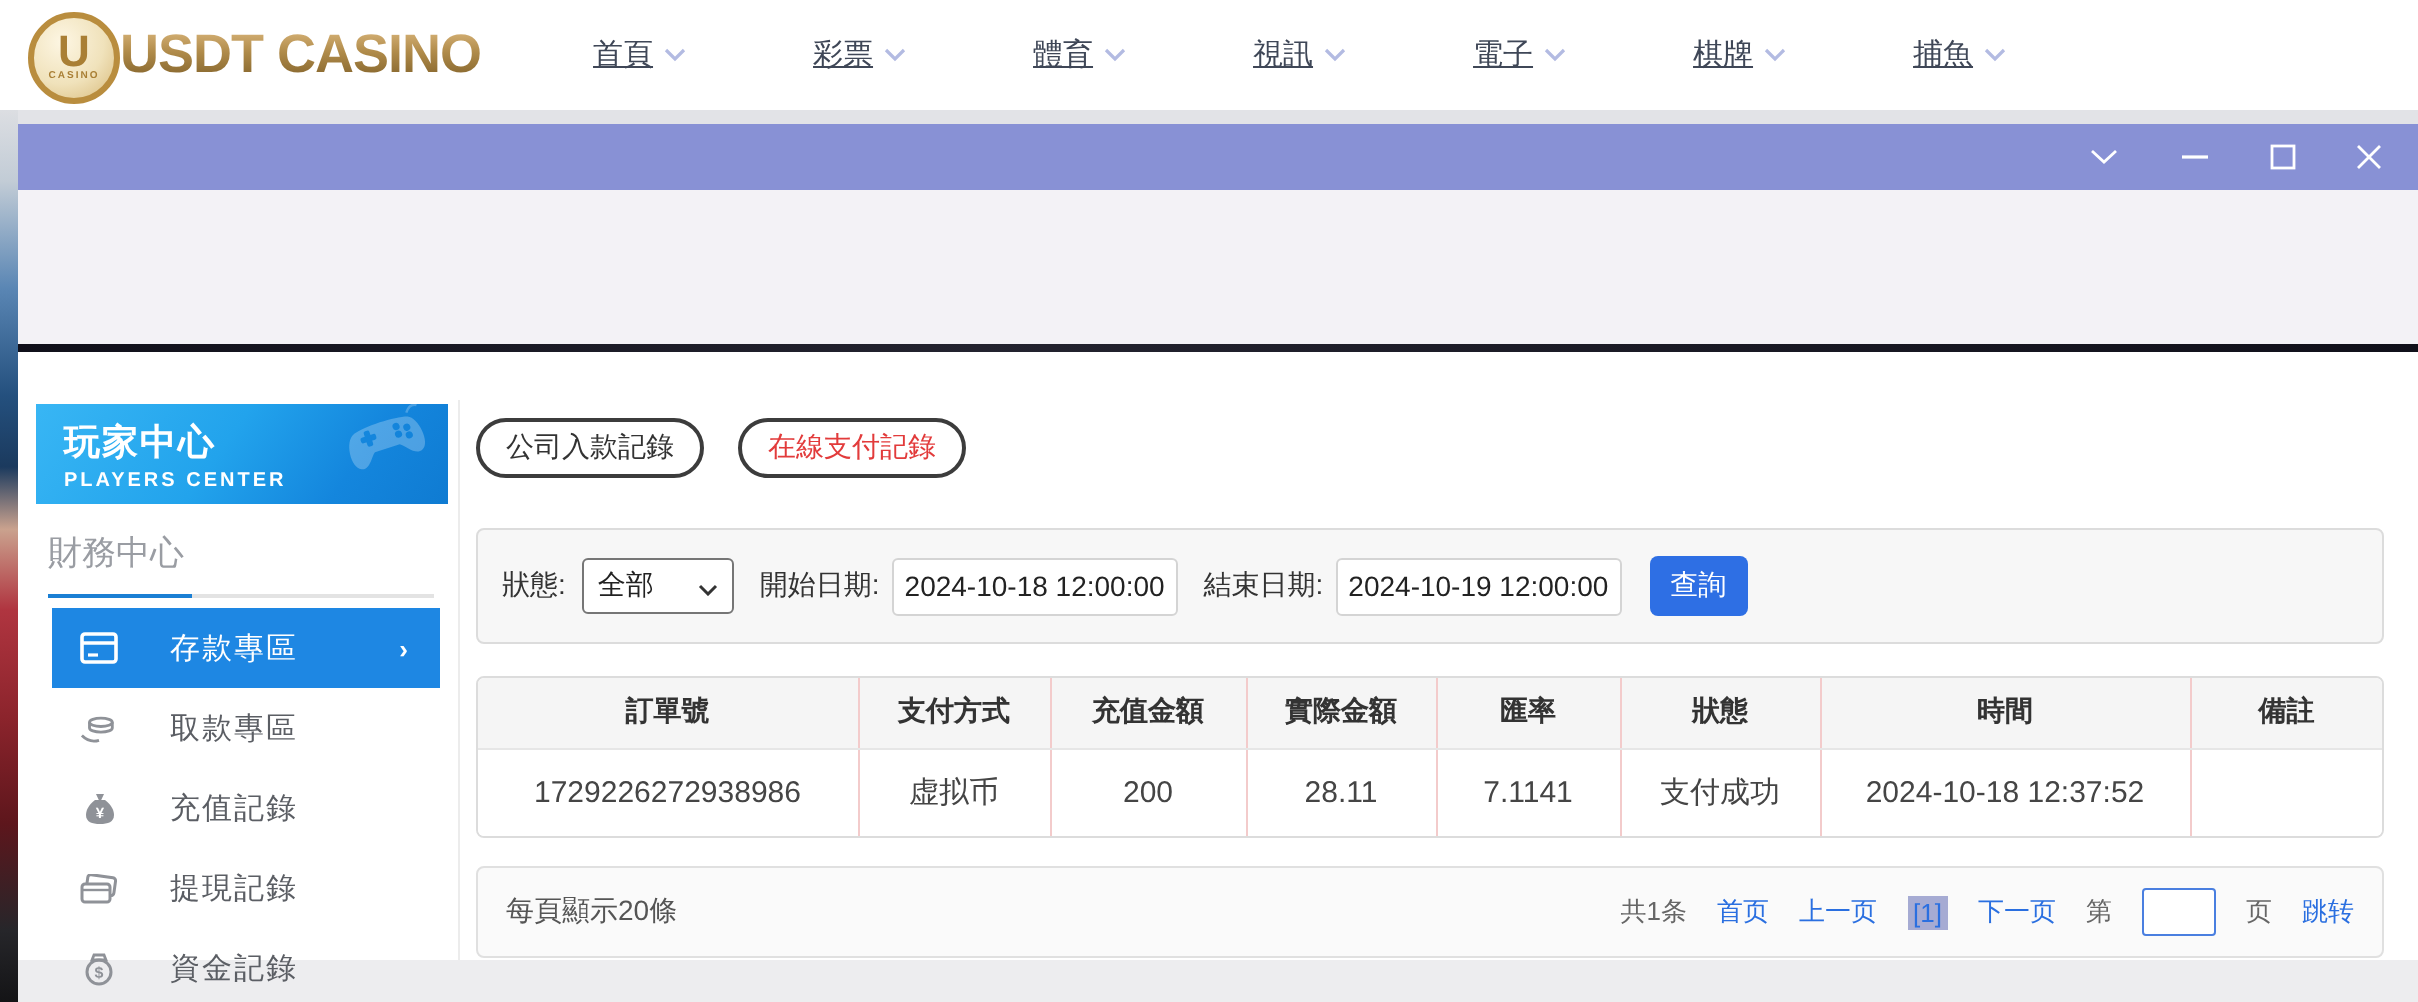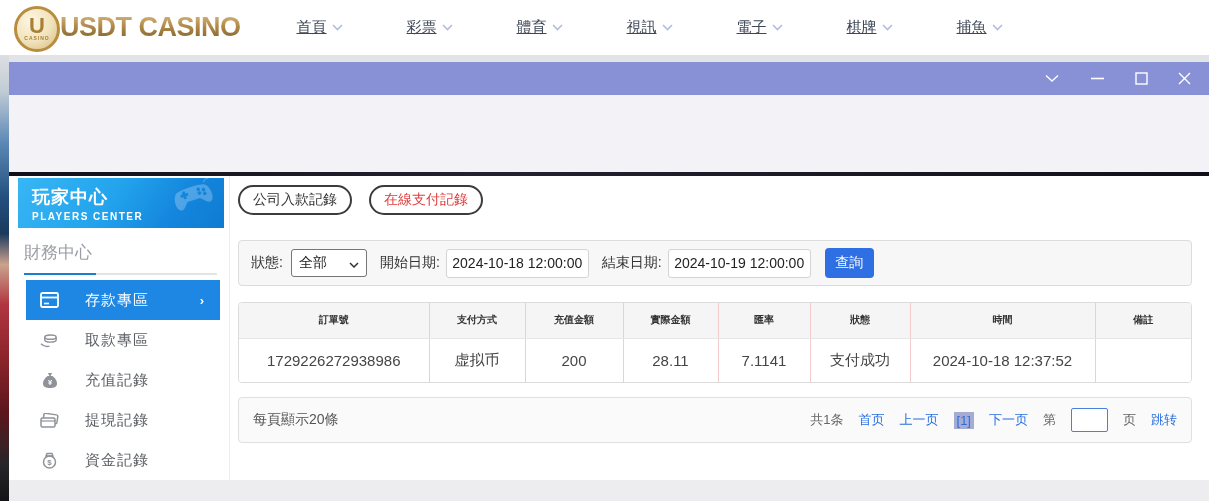--- a/index.html
+++ b/index.html
@@ -28,21 +28,21 @@
 
   .header-band { position:absolute; left:9px; top:55px; width:1200px; height:7px; background:#e2e3e7; z-index:2; }
 
   
   .modal { position:absolute; left:9px; top:62px; width:1200px; height:439px; z-index:4;
     display:flex; flex-direction:column; background:#fff; }
   .titlebar { height:33px; flex:none; background:#8891d5; display:flex; align-items:center; justify-content:flex-end; gap:30px; padding-right:18px; }
   .tb-btn { cursor:pointer; display:flex; align-items:center; }
   .gap-zone { height:77px; flex:none; background:#f3f2f6; }
   .dark-line { height:4px; flex:none; background:linear-gradient(90deg,#10101a,#23232f 40%,#10101a); }
-  .content { flex:1; min-height:0; display:flex; background:#3b82f6; }
+  .content { flex:1; min-height:0; display:flex; background:#3b82f6;margin-top:24px; }
   .win-footer { height:21px; flex:none; background:#ededef; }
 
   
   .sidebar { width:221px; flex:none; border-right:1px solid #ececec; padding-top:2px; background:#fff; }
   .ph-header { height:50px; margin:0 5px 0 9px; position:relative; overflow:hidden;
     background:linear-gradient(125deg,#38b6f4 0%,#22a3ec 45%,#1486dd 75%,#0f7bd2 100%);
     padding:7px 0 0 14px; color:#fff; }
   .ph-title { font-size:18px; font-weight:bold; letter-spacing:1px; }
   .ph-sub { font-size:10px; letter-spacing:1.5px; margin-top:2px; font-weight:bold; }
   .ph-gamepad { position:absolute; right:8px; top:4px; opacity:0.45; transform:rotate(-18deg); }
@@ -57,35 +57,35 @@
   .menu-item.active .mi-label { color:#fff; }
   .mi-arrow { position:absolute; right:16px; font-size:13px; color:#fff; font-weight:bold; }
   .mi-icon svg { display:block; }
 
   
   .main { flex:1; min-width:0; padding:9px 17px 0 8px; background:#fff; }
   .tabs { display:flex; gap:17px; }
   .tab-pill { border:2px solid #3c3c3c; border-radius:16px; padding:4px 13px; font-size:14px; color:#333; background:#fff; cursor:pointer; }
   .tab-pill.active { color:#e23b3b; }
 
-  .filter-box { margin-top:25px; height:46px; background:#f7f7f7; border:1px solid #dcdcdc; border-radius:4px;
+  .filter-box { margin-top:25px; height:58px; background:#f7f7f7; border:1px solid #dcdcdc; border-radius:4px;
     display:flex; align-items:center; padding:8px 12px; font-size:14px; color:#333; }
   .f-label { white-space:nowrap; }
   .f-select { margin-left:8px; width:76px; height:28px; border:1px solid #767676; border-radius:3px; background:#fff;
     display:flex; align-items:center; justify-content:space-between; padding:0 7px; cursor:pointer; }
   .f-select .sel-text { font-size:14px; color:#222; }
   .f-input { height:29px; border:1px solid #d4d4d4; border-radius:3px; background:#fff; font-size:14px; color:#222;
     text-align:center; font-family:"Liberation Sans","DejaVu Sans",sans-serif; width:143px; margin-left:6px; }
   .ml12 { margin-left:13px; }
   .search-btn { margin-left:14px; width:49px; height:30px; background:#2e6fe4; color:#fff; border:none; border-radius:4px;
     font-size:14px; cursor:pointer; font-family:inherit; }
 
   .data-table-wrap { margin-top:16px; border:1px solid #dcdcdc; border-radius:4px; overflow:hidden; }
   table.data-table { width:100%; border-collapse:collapse; table-layout:fixed; }
-  .data-table th { background:#f5f5f5; height:35px; font-size:10px; color:#333; font-weight:bold;
+  .data-table th { background:#f5f5f5; height:35px; font-size:14px; color:#333; font-weight:bold;
     border-right:1px solid #f3cbcb; border-bottom:1px solid #e6e6e6; }
   .data-table td { height:44px; font-size:15px; color:#454545; text-align:center; border-right:1px solid #f3cbcb; background:#fff; }
   .data-table th:last-child, .data-table td:last-child { border-right:none; }
 
   .pager-box { margin-top:14px; height:46px; background:#fafafa; border:1px solid #e0e0e0; border-radius:4px;
     display:flex; align-items:center; justify-content:space-between; padding:0 14px; font-size:14px; color:#555; }
   .pager-right { display:flex; align-items:center; gap:15px; font-size:13px; color:#666; }
   .pg-link { color:#2a6fe0; cursor:pointer; }
   .pg-current { color:#2a6fe0; background:#a6abd3; padding:1px 3px; cursor:default; }
   .pg-input { width:37px; height:24px; border:1px solid #4a7fe0; border-radius:2px; background:#fff; text-align:center;

